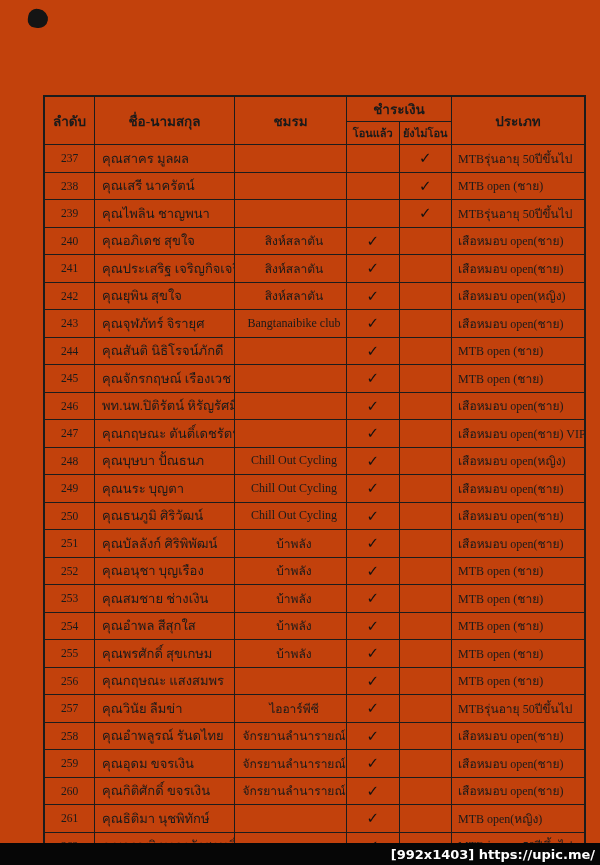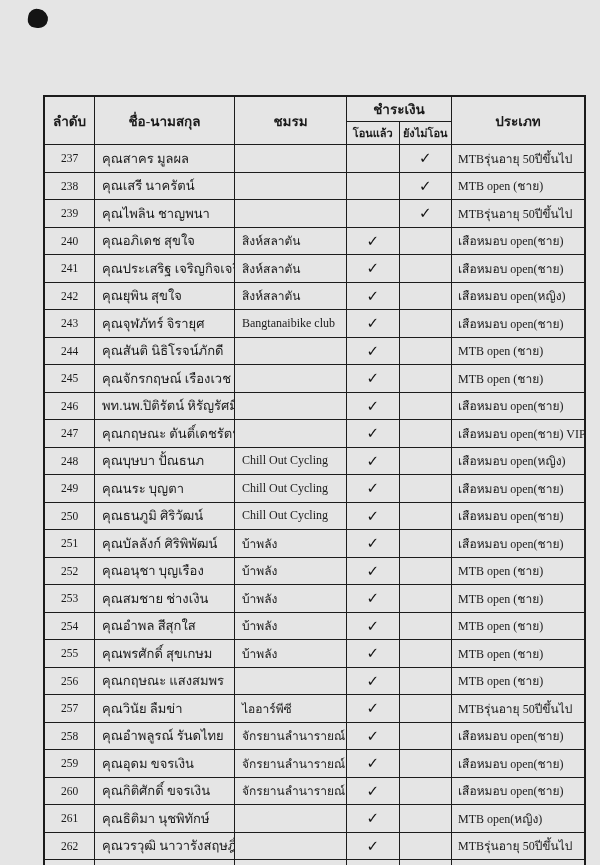--- a/index.html
+++ b/index.html
@@ -2,21 +2,21 @@
 <html><head>
 <meta charset="utf-8">
 <style>
   html,body{margin:0;padding:0;}
   body{
     width:600px;height:865px;overflow:hidden;position:relative;
     background:#fefefe;
     font-family:"Liberation Serif","DejaVu Serif",serif;
     color:#1a1a1a;
   }
-  .page{position:absolute;inset:0;background:#e5e5e5;}
+  .page{position:absolute;inset:0;background:#c2410c;}
   .smudge{
     position:absolute;left:28px;top:9px;width:20px;height:19px;
     background:#141414;border-radius:45% 55% 50% 40%;
     transform:rotate(8deg);
   }
   table.reg{
     position:absolute;left:43px;top:95px;
     border-collapse:collapse;table-layout:fixed;
     width:515px;
     border:2px solid #1c1c1c;
@@ -26,21 +26,21 @@
     overflow:hidden;white-space:nowrap;
     vertical-align:middle;
   }
   table.reg th{
     font-weight:bold;text-align:center;
     font-size:13.5px;height:24px;padding:0 2px;
   }
   tr.subhead th{font-size:11px;height:22px;}
   td.c-no{width:45px;text-align:center;font-size:11.5px;height:24.5px;}
   td.c-name{width:135px;text-align:left;font-size:13px;padding:0 0 0 7px;}
-  td.c-club{width:107px;text-align:left;font-size:12px;padding:0 0 0 7px;margin-left:29px;}
+  td.c-club{width:107px;text-align:center;font-size:12px;padding:0 0 0 7px;margin-left:29px;}
   td.c-check{width:58px;text-align:center;}
   td.c-check2{width:42px;text-align:center;}
   td.c-type{width:128px;text-align:left;font-size:12px;padding:0 0 0 6px;}
   .check{
     font-size:15px;font-weight:bold;line-height:1;
     font-family:"DejaVu Sans",sans-serif;color:#111;
   }
   .footer-bar{
     position:absolute;left:0;bottom:0;width:600px;height:22px;
     background:#060606;display:flex;align-items:center;justify-content:flex-end;
@@ -285,14 +285,17 @@
           <td class="c-no">263</td>
           <td class="c-name">คุณยงยศ พัฒน์ทวี</td>
           <td class="c-club"></td>
           <td class="c-check"><span class="check">✓</span></td>
           <td class="c-check2"></td>
           <td class="c-type">เสือหมอบ open(ชาย)</td>
         </tr>
       </tbody>
   </table>
 
+  <div class="footer-bar">
+    <span class="footer-text">[992x1403] https://upic.me/</span>
+  </div>
 
 </div>
 
 </body></html>

